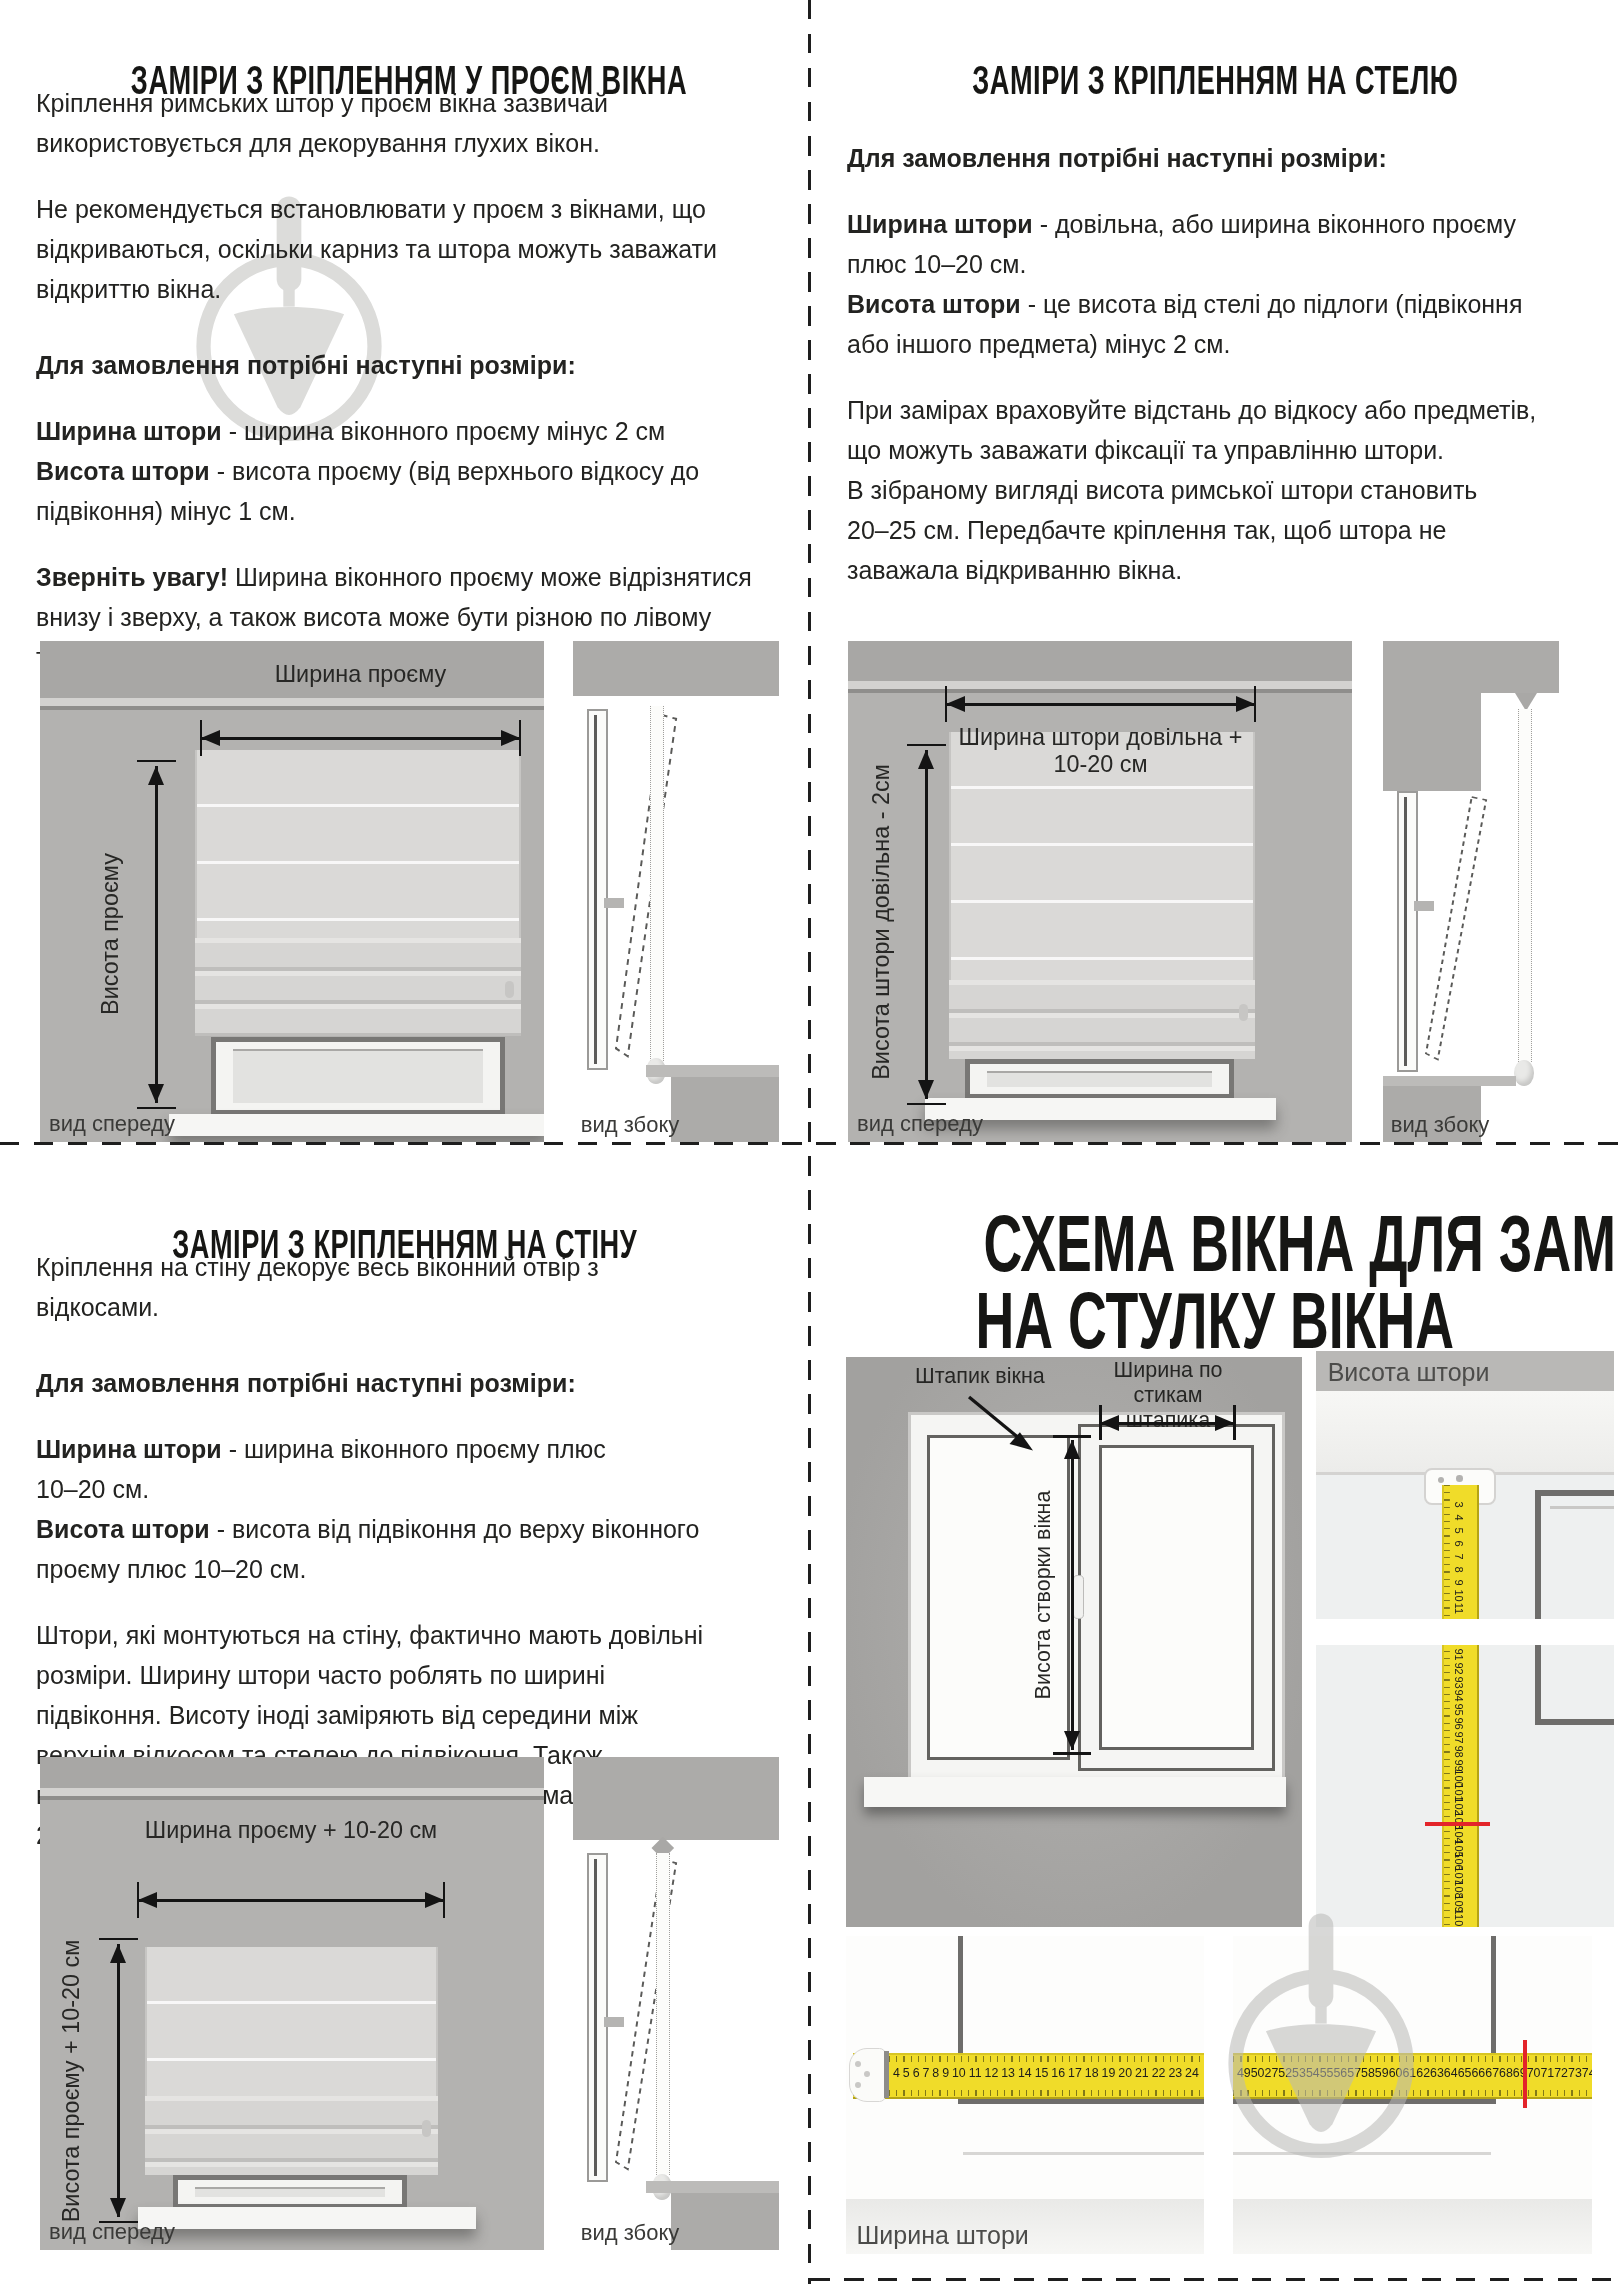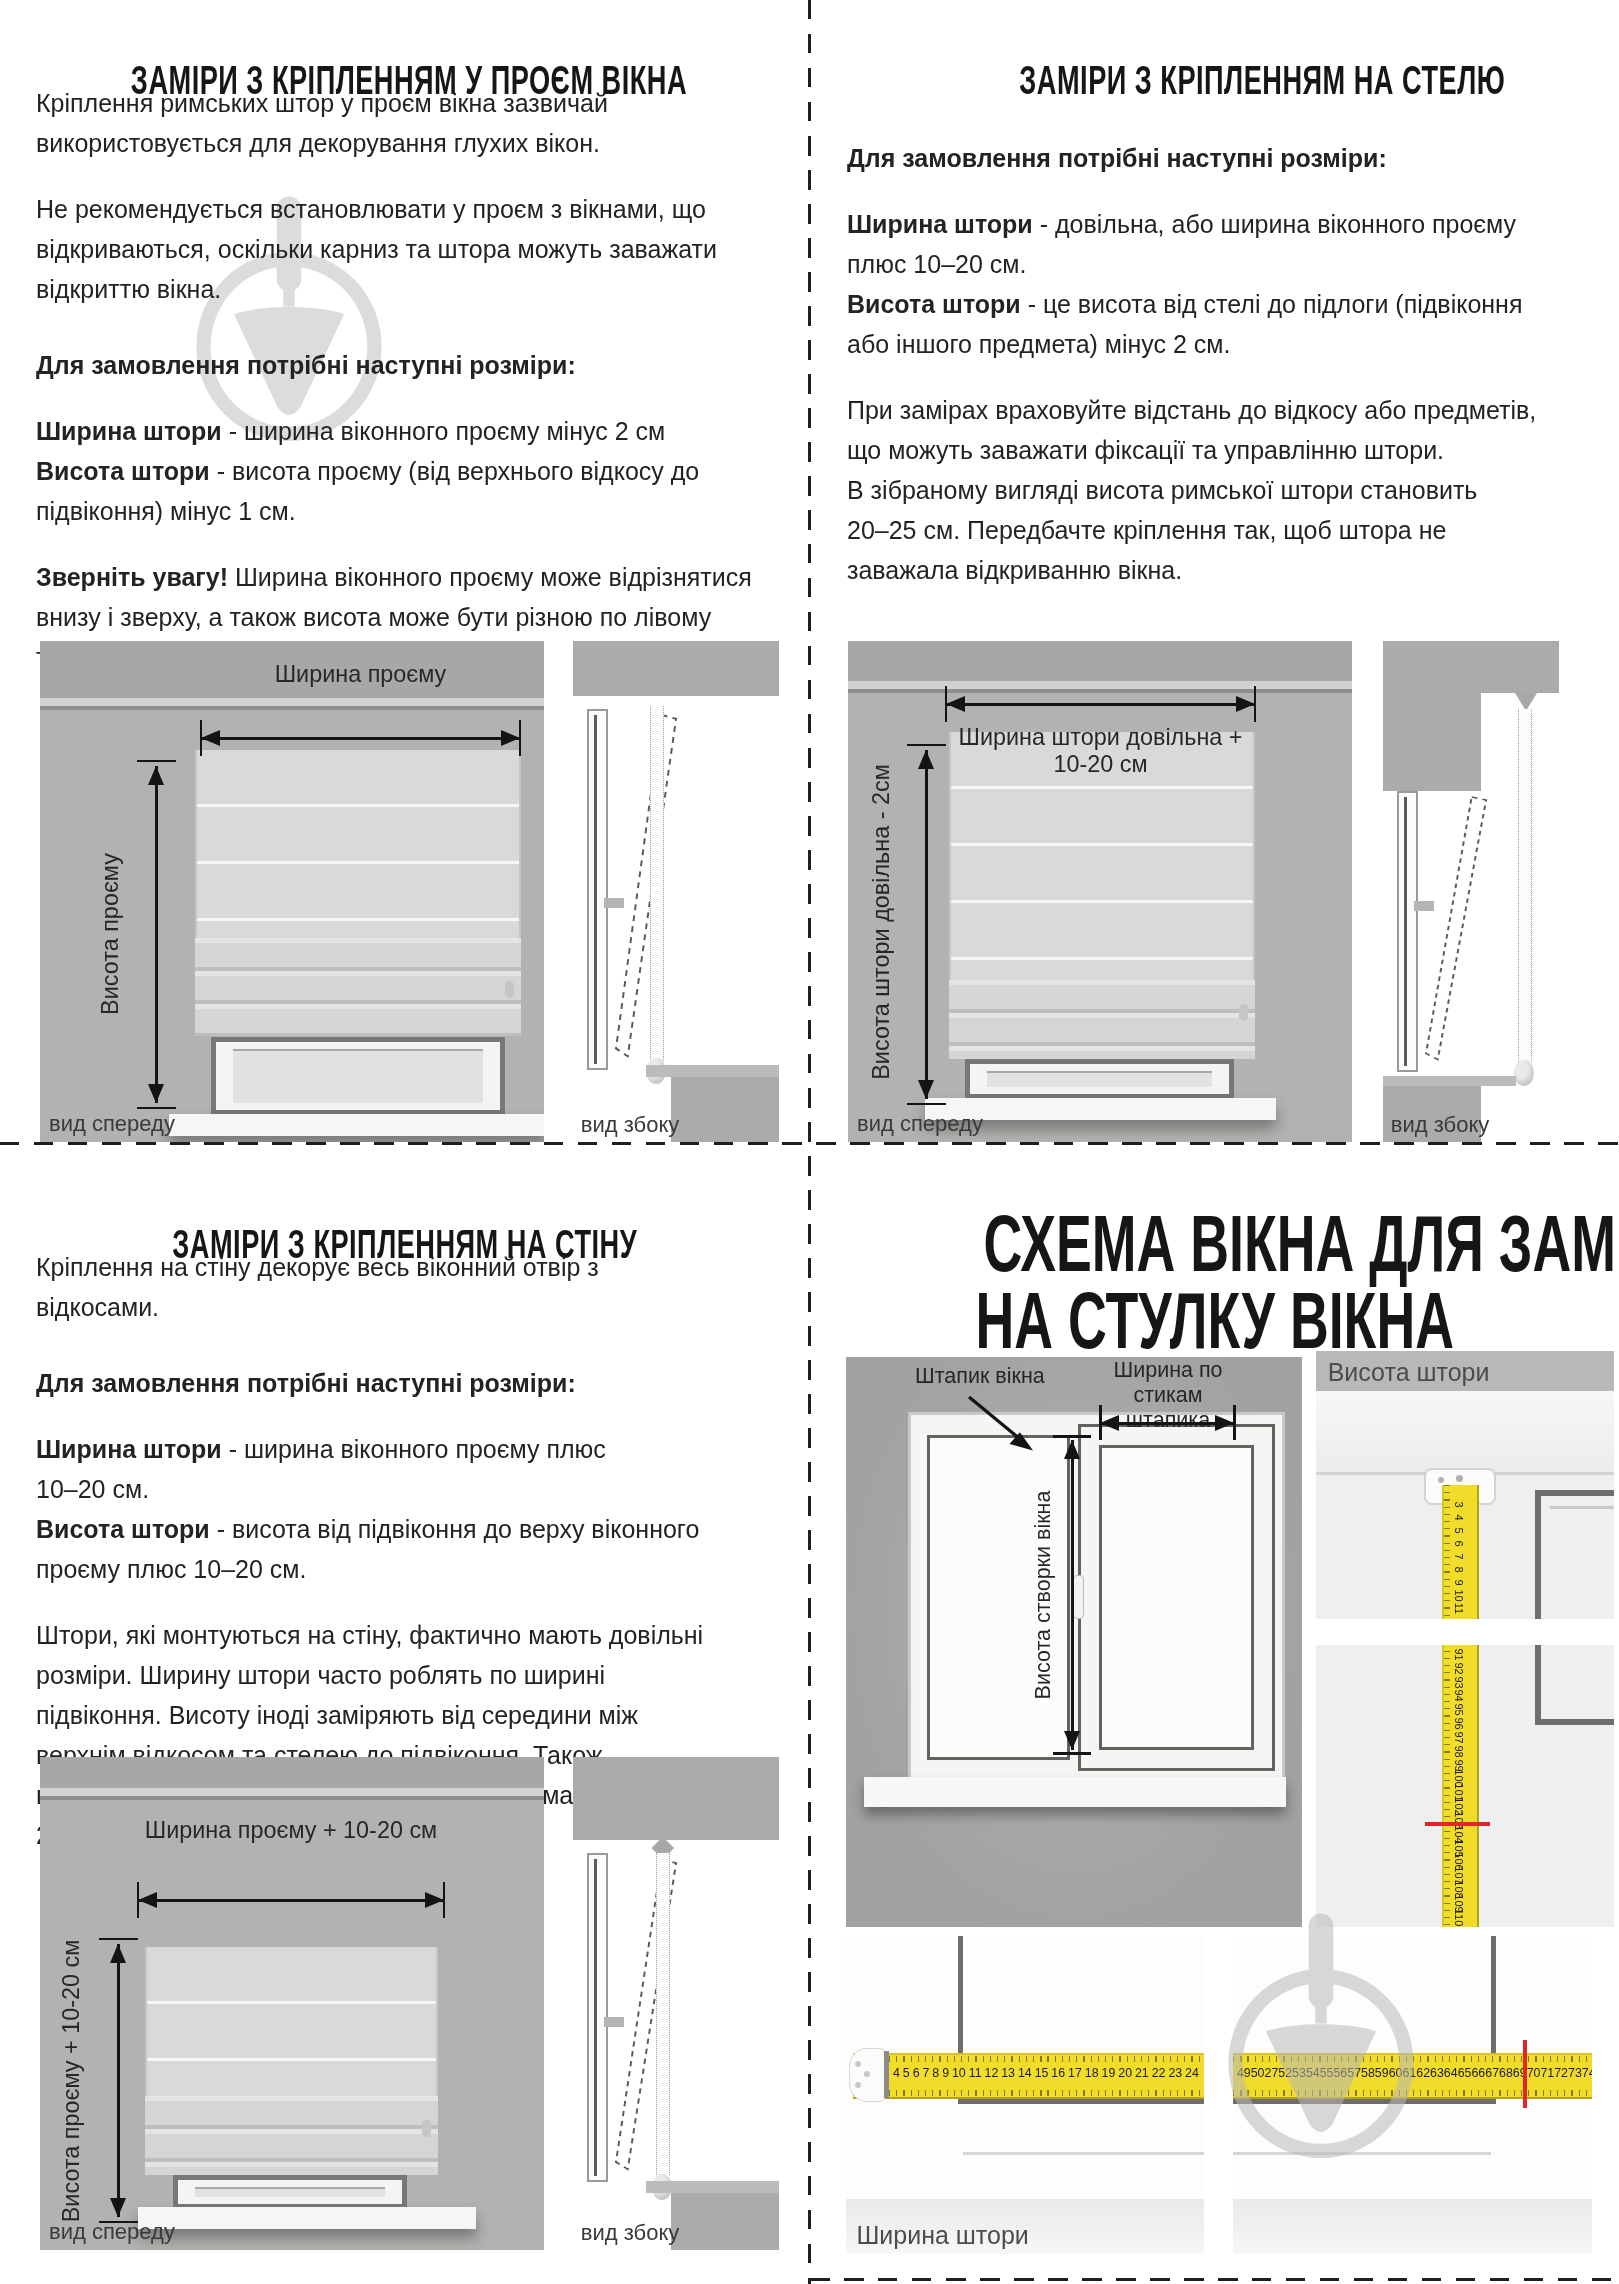--- a/index.html
+++ b/index.html
@@ -13,21 +13,21 @@
     background:repeating-linear-gradient(to bottom,#1e1e1e 0 19.5px,transparent 19.5px 34px);}
   .div-h{position:absolute;left:0;top:1142px;width:1619px;height:3.3px;
     background:repeating-linear-gradient(to right,#1e1e1e 0 19.5px,transparent 19.5px 34px);}
   .div-h2{position:absolute;left:810px;top:2278px;width:810px;height:3.3px;
     background:repeating-linear-gradient(to right,#1e1e1e 0 19.5px,transparent 19.5px 34px);}
 
   
   .sec-title{position:absolute;width:810px;text-align:center;font-weight:bold;font-size:40px;
              letter-spacing:0.7px;color:#161614;white-space:nowrap;}
   .cond{display:inline-block;transform:scaleX(.68);transform-origin:50% 50%;white-space:nowrap;}
-  .t-q1{left:0;top:25px;} .t-q2{left:810px;top:25px;text-align:right;} .t-q3{left:0;top:1189px;}
+  .t-q1{left:0;top:25px;} .t-q2{left:810px;top:25px;} .t-q3{left:0;top:1189px;}
   .q4-title{position:absolute;left:810px;top:1205px;width:810px;text-align:center;
             font-weight:bold;font-size:79px;line-height:77px;color:#161614;}
   .tcol{position:absolute;width:749px;font-size:25px;line-height:40px;}
   .tcol p{margin:0 0 26px;white-space:pre-line;}
   .tcol p.h{font-weight:bold;margin-top:36px;}
   .tcol p.hbig{margin-top:55px;}
   .c-q1{left:36px;top:83px;} .c-q2{left:847px;top:83px;} .c-q3{left:36px;top:1247px;}
 
   
   .wm{position:absolute;}

